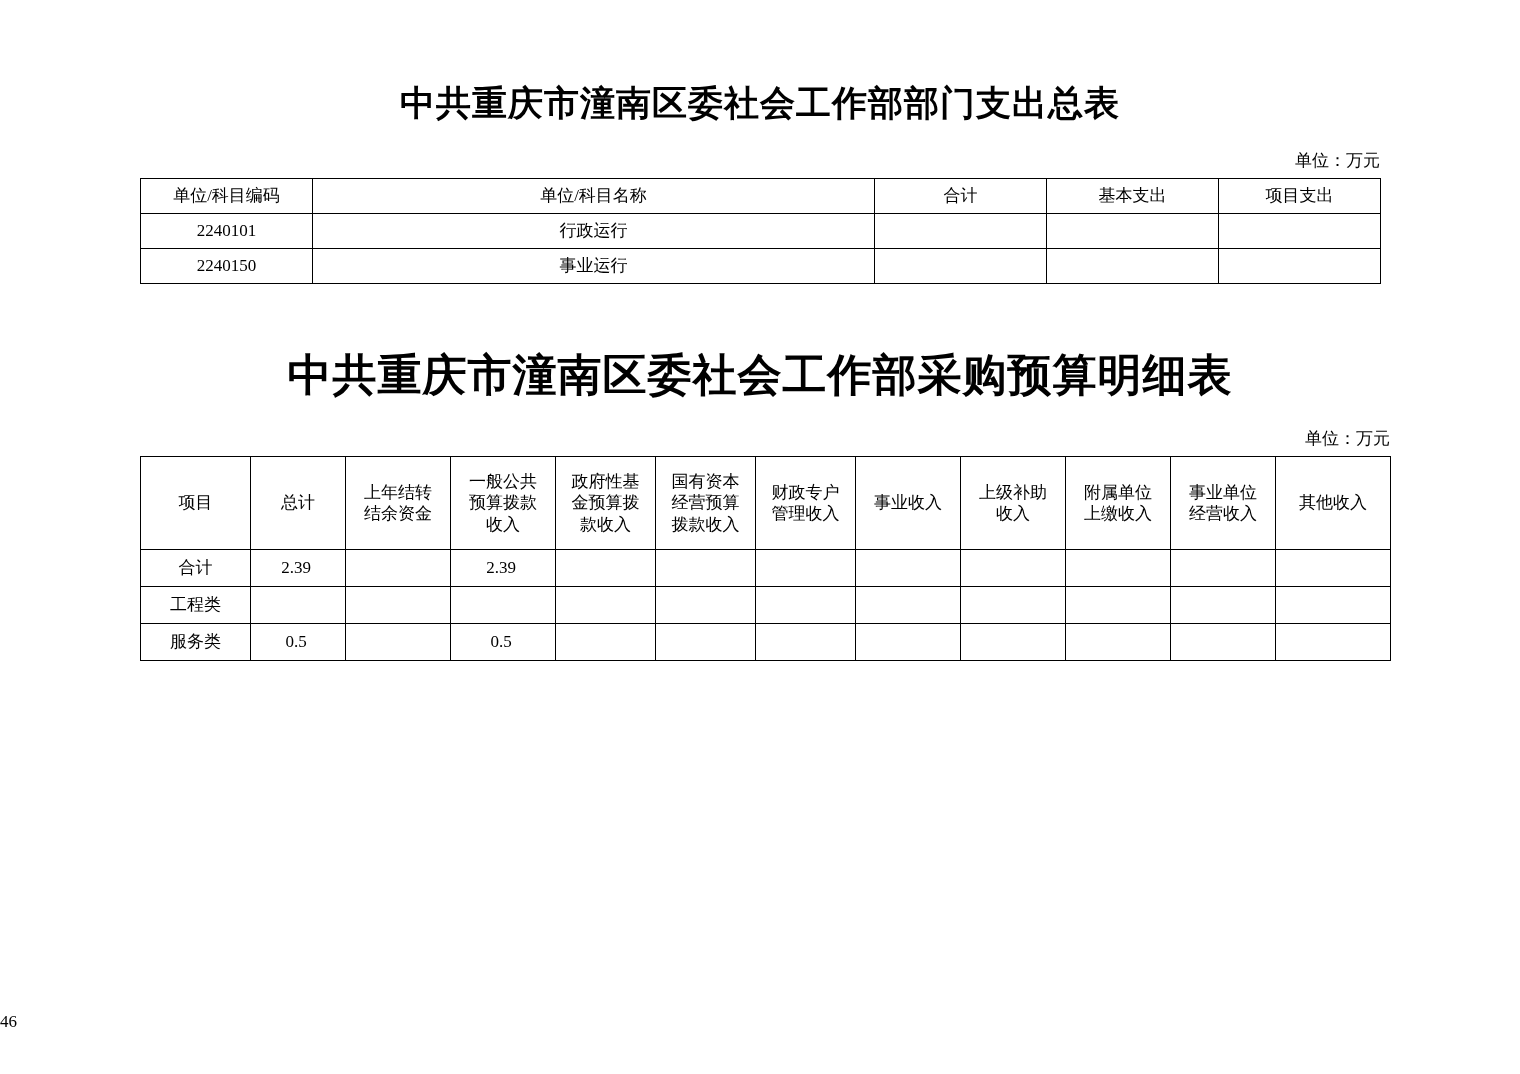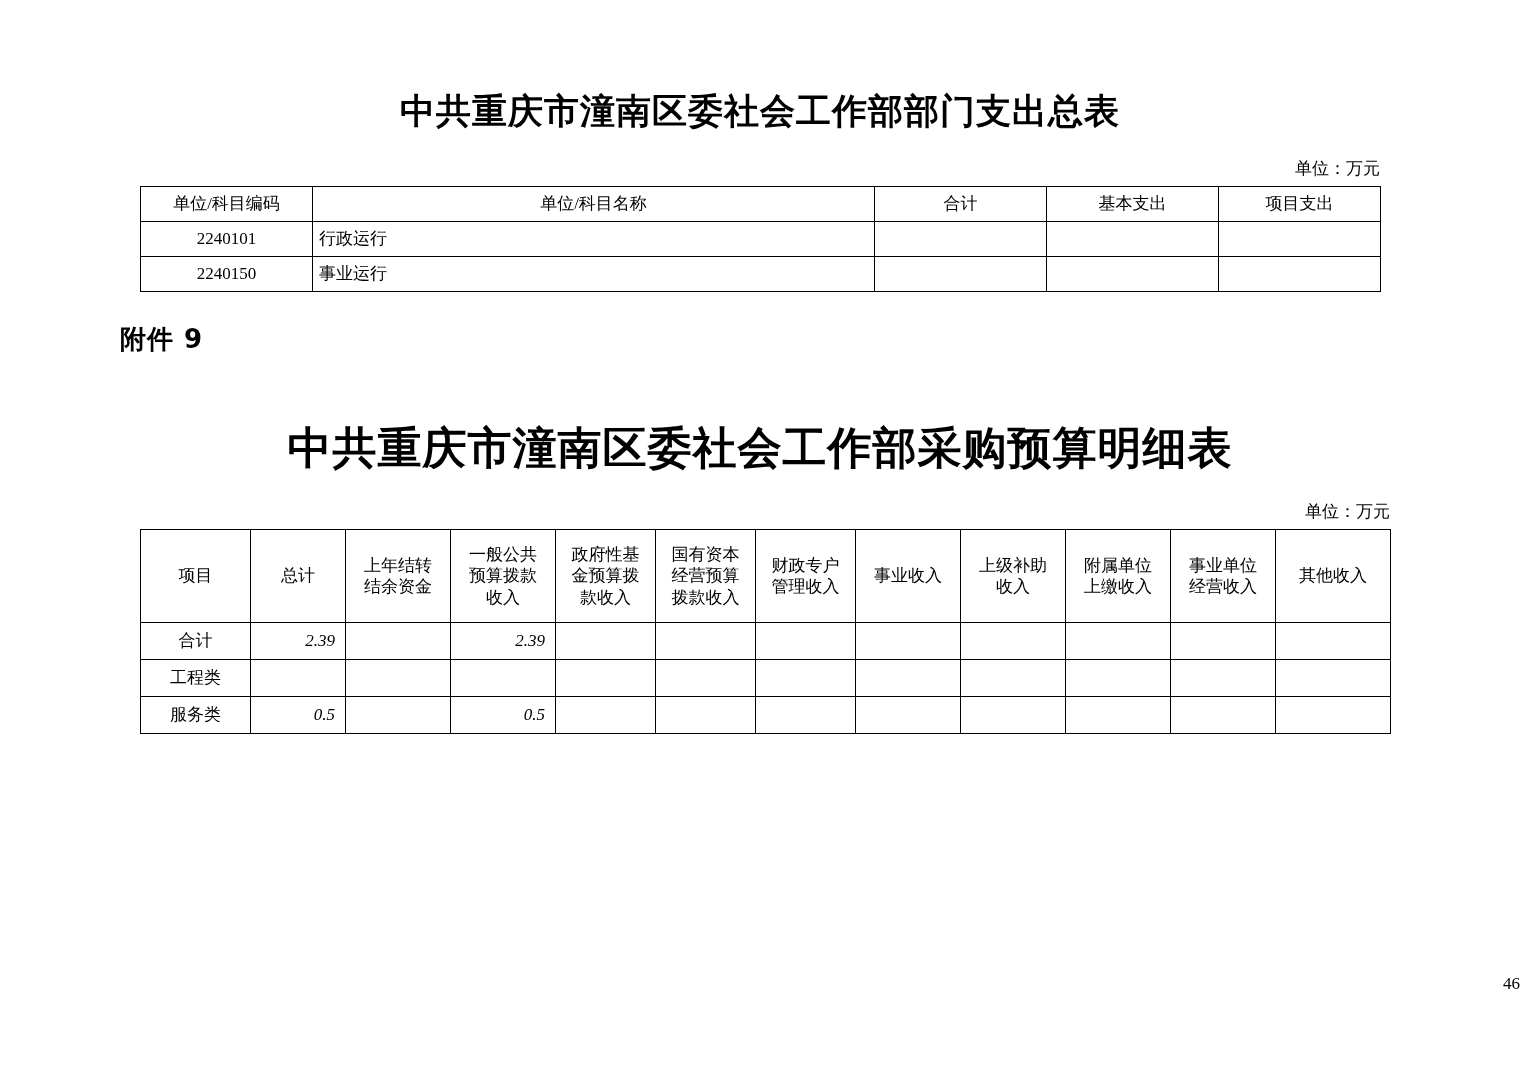--- a/index.html
+++ b/index.html
@@ -21,21 +21,21 @@
     height: 1074px;
     box-sizing: border-box;
   }
 
   
   .title1 {
     text-align: center;
     font-size: 35px;
     font-weight: bold;
     letter-spacing: 1px;
-    margin: 12px;
+    margin: 4px;
     padding-top: 76px;
     font-family: "Liberation Serif", "DejaVu Serif", serif;
   }
   .unit-line {
     text-align: right;
     font-size: 17px;
     padding-right: 140px;
     margin-top: 22px;
     margin-bottom: 6px;
   }
@@ -50,21 +50,21 @@
     padding: 4px 6px;
     text-align: center;
     vertical-align: middle;
     line-height: 1.25;
   }
   .t1 {
     margin-left: 140px;
     width: 1240px;
   }
   .t1 td { height: 26px; }
-  .t1 .c-name { text-align: left; }
+  .t1 .c-name { text-align: center; }
 
   .attach {
     margin-left: 120px;
     margin-top: 30px;
     font-size: 26px;
     font-family: "DejaVu Sans", "Liberation Sans", sans-serif;
     font-weight: bold;
     letter-spacing: 1px;
   }
 
@@ -90,29 +90,29 @@
   }
   .t2 thead td {
     height: 86px;
     font-size: 17px;
     padding: 3px 3px;
   }
   .t2 tbody td {
     height: 28px;
     font-size: 17px;
   }
-  .t2 tbody td.num { text-align: right; padding-right: 10px; font-style: italic; }
+  .t2 tbody td.num { text-align: center; padding-right: 10px; }
   .t2 tbody td.label { text-align: center; }
 
   .pageno {
     position: absolute;
     left: 0;
     right: 0;
-    top: 962px;
-    text-align: right;
+    top: 1008px;
+    text-align: left;
     font-size: 17px;
   }
 </style>
 </head>
 <body>
 
 <div class="page">
 
   <h1 class="title1">中共重庆市潼南区委社会工作部部门支出总表</h1>
 
@@ -146,21 +146,20 @@
       <tr>
         <td>2240150</td>
         <td class="c-name">事业运行</td>
         <td></td>
         <td></td>
         <td></td>
       </tr>
     </tbody>
   </table>
 
-  <div class="attach">附件 9</div>
 
   <h1 class="title2">中共重庆市潼南区委社会工作部采购预算明细表</h1>
 
   <div class="unit-line2">单位：万元</div>
 
   <table class="doc-table t2">
     <colgroup>
       <col style="width:110px">
       <col style="width:95px">
       <col style="width:105px">

